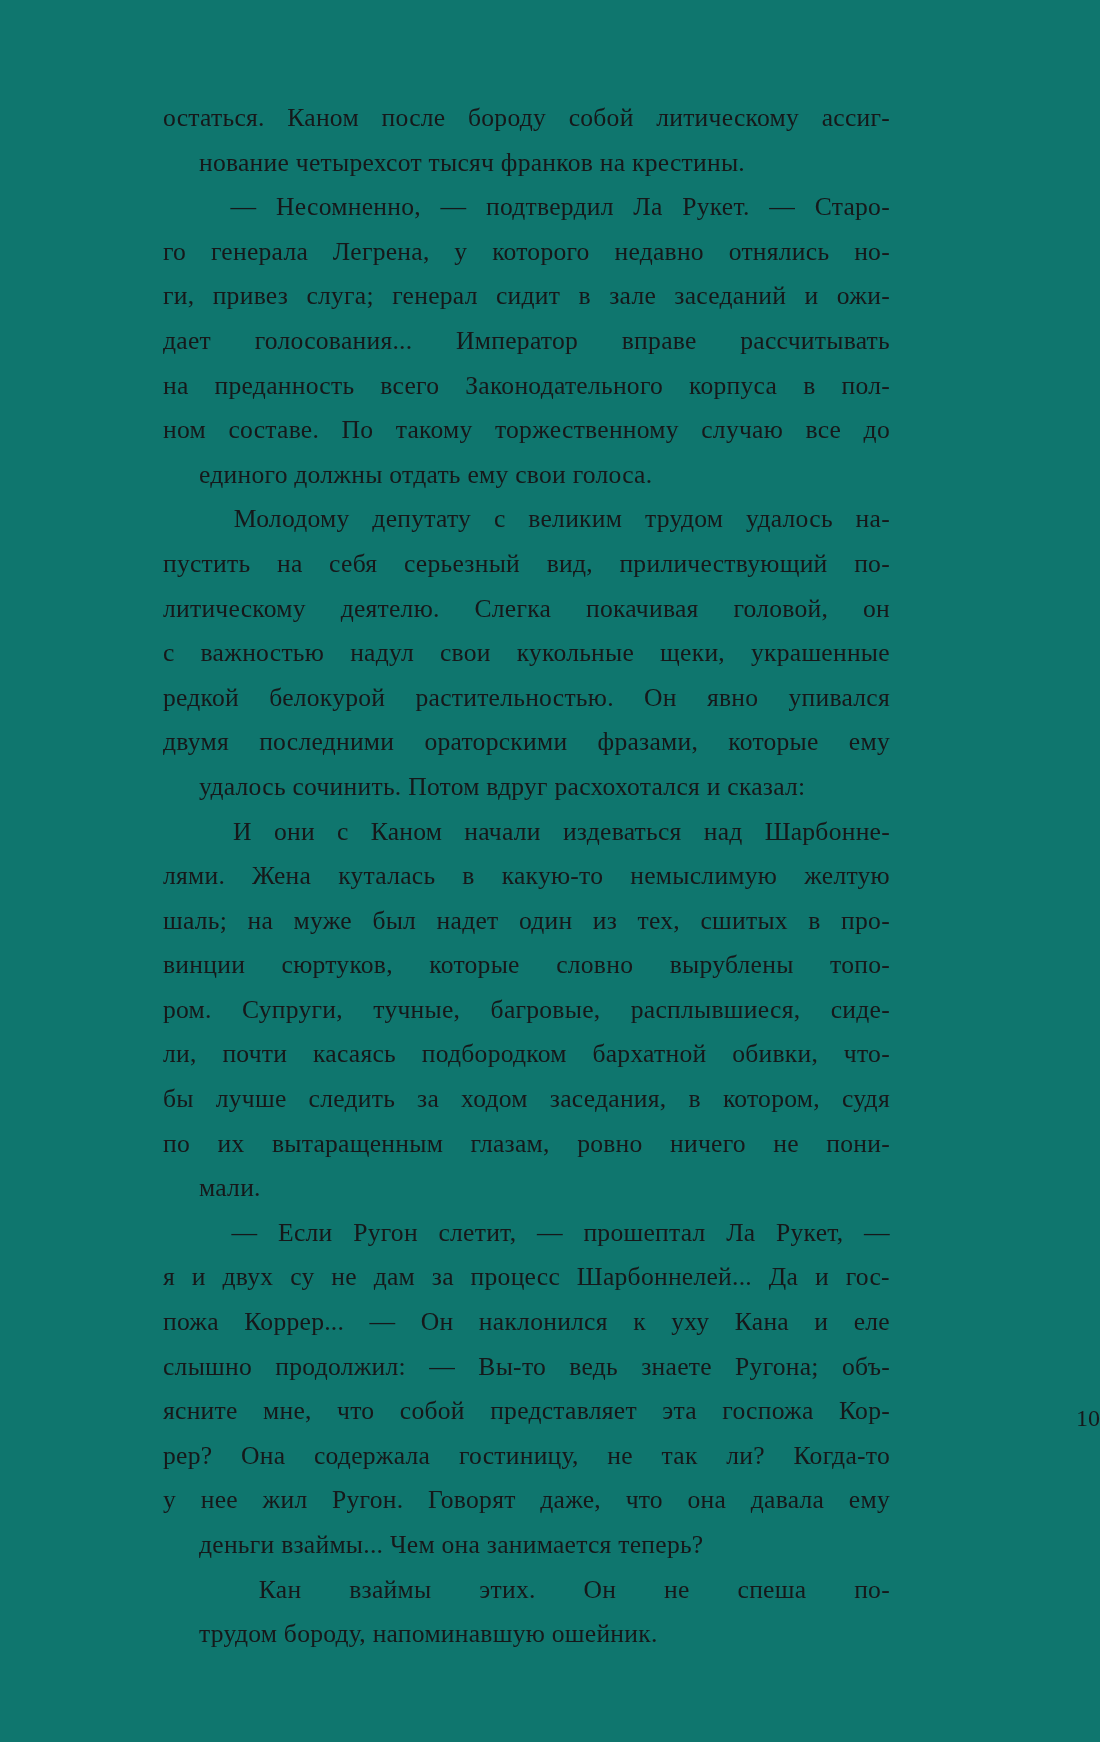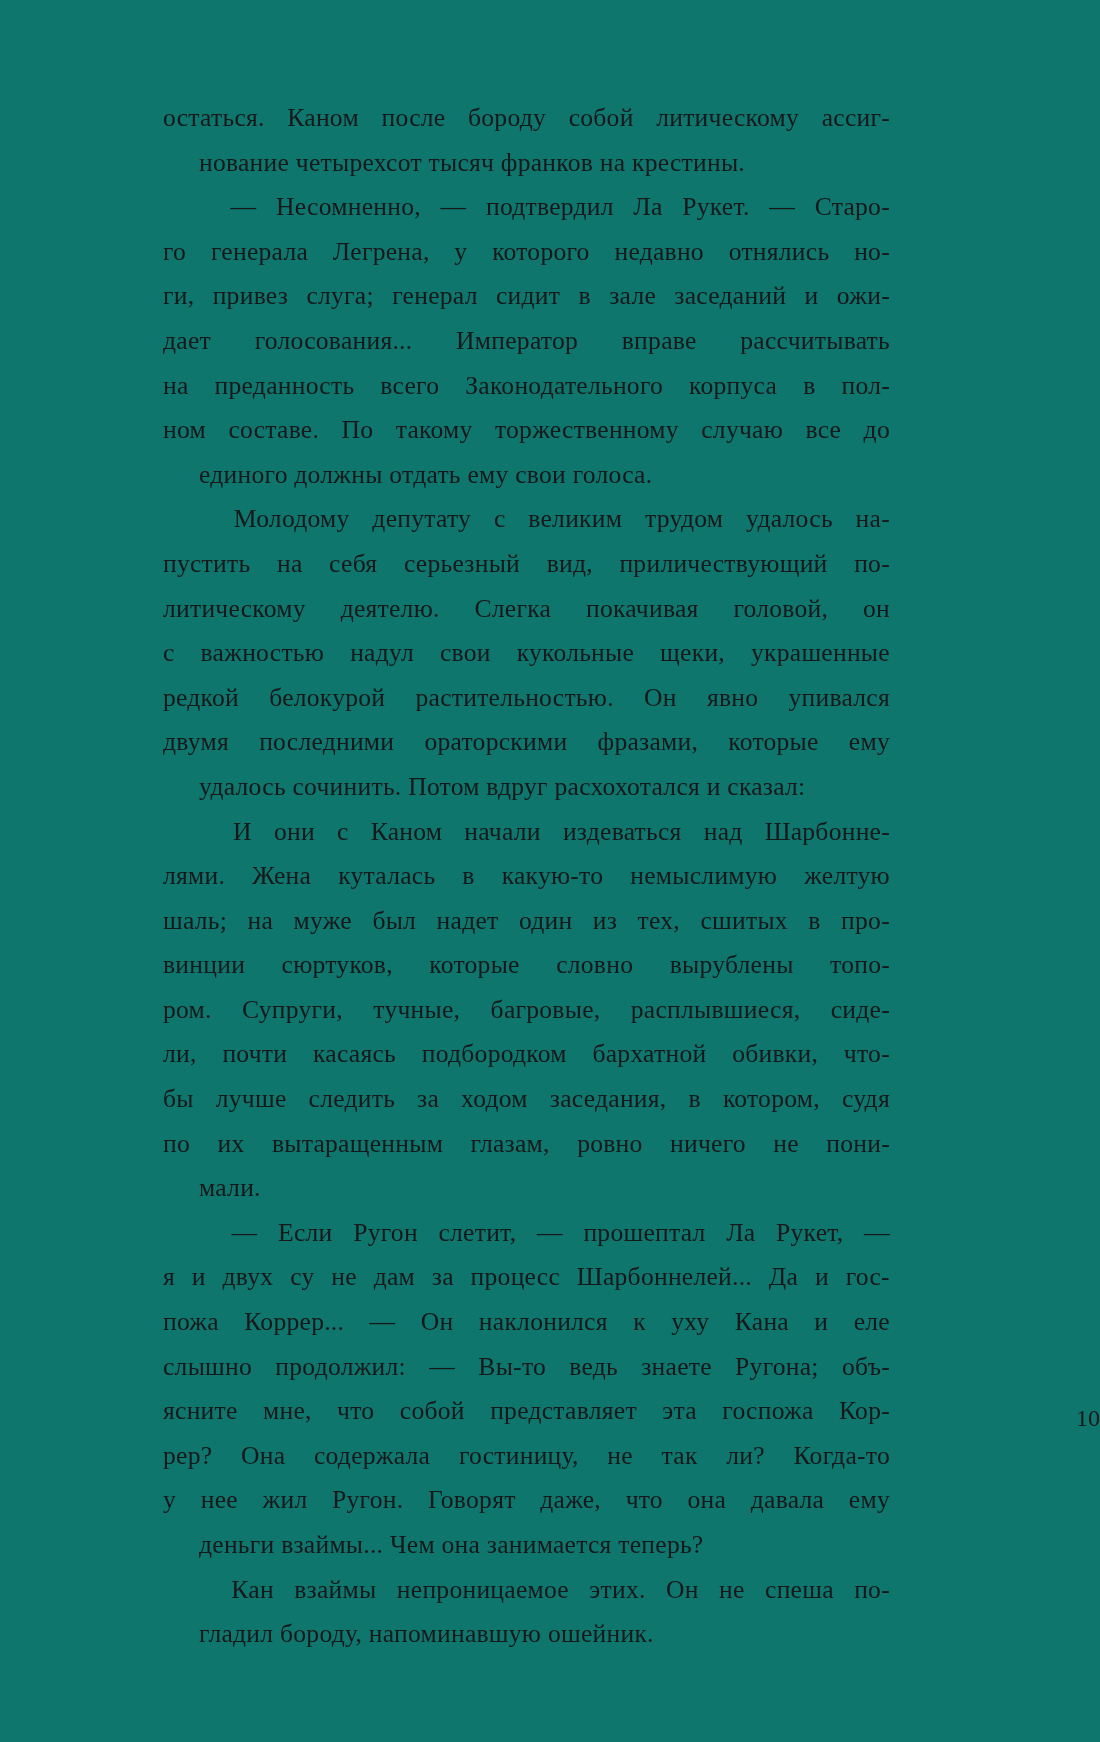--- a/index.html
+++ b/index.html
@@ -71,18 +71,18 @@
 <body>
 
 <div class="page">
 
   <div class="text-column">
     <p class="para"><span class="line j"><span>остаться.</span><span>Каном</span><span>после</span><span>бороду</span><span>собой</span><span>литическому</span><span>ассиг-</span></span><span class="line last">нование четырехсот тысяч франков на крестины.</span></p>
     <p class="para"><span class="line j"><span class="indent"></span><span>—</span><span>Несомненно,</span><span>—</span><span>подтвердил</span><span>Ла</span><span>Рукет.</span><span>—</span><span>Старо-</span></span><span class="line j"><span>го</span><span>генерала</span><span>Легрена,</span><span>у</span><span>которого</span><span>недавно</span><span>отнялись</span><span>но-</span></span><span class="line j"><span>ги,</span><span>привез</span><span>слуга;</span><span>генерал</span><span>сидит</span><span>в</span><span>зале</span><span>заседаний</span><span>и</span><span>ожи-</span></span><span class="line j"><span>дает</span><span>голосования...</span><span>Император</span><span>вправе</span><span>рассчитывать</span></span><span class="line j"><span>на</span><span>преданность</span><span>всего</span><span>Законодательного</span><span>корпуса</span><span>в</span><span>пол-</span></span><span class="line j"><span>ном</span><span>составе.</span><span>По</span><span>такому</span><span>торжественному</span><span>случаю</span><span>все</span><span>до</span></span><span class="line last">единого должны отдать ему свои голоса.</span></p>
     <p class="para"><span class="line j"><span class="indent"></span><span>Молодому</span><span>депутату</span><span>с</span><span>великим</span><span>трудом</span><span>удалось</span><span>на-</span></span><span class="line j"><span>пустить</span><span>на</span><span>себя</span><span>серьезный</span><span>вид,</span><span>приличествующий</span><span>по-</span></span><span class="line j"><span>литическому</span><span>деятелю.</span><span>Слегка</span><span>покачивая</span><span>головой,</span><span>он</span></span><span class="line j"><span>с</span><span>важностью</span><span>надул</span><span>свои</span><span>кукольные</span><span>щеки,</span><span>украшенные</span></span><span class="line j"><span>редкой</span><span>белокурой</span><span>растительностью.</span><span>Он</span><span>явно</span><span>упивался</span></span><span class="line j"><span>двумя</span><span>последними</span><span>ораторскими</span><span>фразами,</span><span>которые</span><span>ему</span></span><span class="line last">удалось сочинить. Потом вдруг расхохотался и сказал:</span></p>
     <p class="para"><span class="line j"><span class="indent"></span><span>И</span><span>они</span><span>с</span><span>Каном</span><span>начали</span><span>издеваться</span><span>над</span><span>Шарбонне-</span></span><span class="line j"><span>лями.</span><span>Жена</span><span>куталась</span><span>в</span><span>какую-то</span><span>немыслимую</span><span>желтую</span></span><span class="line j"><span>шаль;</span><span>на</span><span>муже</span><span>был</span><span>надет</span><span>один</span><span>из</span><span>тех,</span><span>сшитых</span><span>в</span><span>про-</span></span><span class="line j"><span>винции</span><span>сюртуков,</span><span>которые</span><span>словно</span><span>вырублены</span><span>топо-</span></span><span class="line j"><span>ром.</span><span>Супруги,</span><span>тучные,</span><span>багровые,</span><span>расплывшиеся,</span><span>сиде-</span></span><span class="line j"><span>ли,</span><span>почти</span><span>касаясь</span><span>подбородком</span><span>бархатной</span><span>обивки,</span><span>что-</span></span><span class="line j"><span>бы</span><span>лучше</span><span>следить</span><span>за</span><span>ходом</span><span>заседания,</span><span>в</span><span>котором,</span><span>судя</span></span><span class="line j"><span>по</span><span>их</span><span>вытаращенным</span><span>глазам,</span><span>ровно</span><span>ничего</span><span>не</span><span>пони-</span></span><span class="line last">мали.</span></p>
     <p class="para"><span class="line j"><span class="indent"></span><span>—</span><span>Если</span><span>Ругон</span><span>слетит,</span><span>—</span><span>прошептал</span><span>Ла</span><span>Рукет,</span><span>—</span></span><span class="line j"><span>я</span><span>и</span><span>двух</span><span>су</span><span>не</span><span>дам</span><span>за</span><span>процесс</span><span>Шарбоннелей...</span><span>Да</span><span>и</span><span>гос-</span></span><span class="line j"><span>пожа</span><span>Коррер...</span><span>—</span><span>Он</span><span>наклонился</span><span>к</span><span>уху</span><span>Кана</span><span>и</span><span>еле</span></span><span class="line j"><span>слышно</span><span>продолжил:</span><span>—</span><span>Вы-то</span><span>ведь</span><span>знаете</span><span>Ругона;</span><span>объ-</span></span><span class="line j"><span>ясните</span><span>мне,</span><span>что</span><span>собой</span><span>представляет</span><span>эта</span><span>госпожа</span><span>Кор-</span></span><span class="line j"><span>рер?</span><span>Она</span><span>содержала</span><span>гостиницу,</span><span>не</span><span>так</span><span>ли?</span><span>Когда-то</span></span><span class="line j"><span>у</span><span>нее</span><span>жил</span><span>Ругон.</span><span>Говорят</span><span>даже,</span><span>что</span><span>она</span><span>давала</span><span>ему</span></span><span class="line last">деньги взаймы... Чем она занимается теперь?</span></p>
-    <p class="para"><span class="line j"><span class="indent"></span><span>Кан</span><span>взаймы</span><span>непроницаемое</span><span>этих.</span><span>Он</span><span>не</span><span>спеша</span><span>по-</span></span><span class="line last">гладил бороду, напоминавшую ошейник.</span></p>
+    <p class="para"><span class="line j"><span class="indent"></span><span>Кан</span><span>взаймы</span><span>этих.</span><span>Он</span><span>не</span><span>спеша</span><span>по-</span></span><span class="line last">трудом бороду, напоминавшую ошейник.</span></p>
   </div>
 
   <div class="folio">10</div>
 
 </div>
 
 </body></html>

